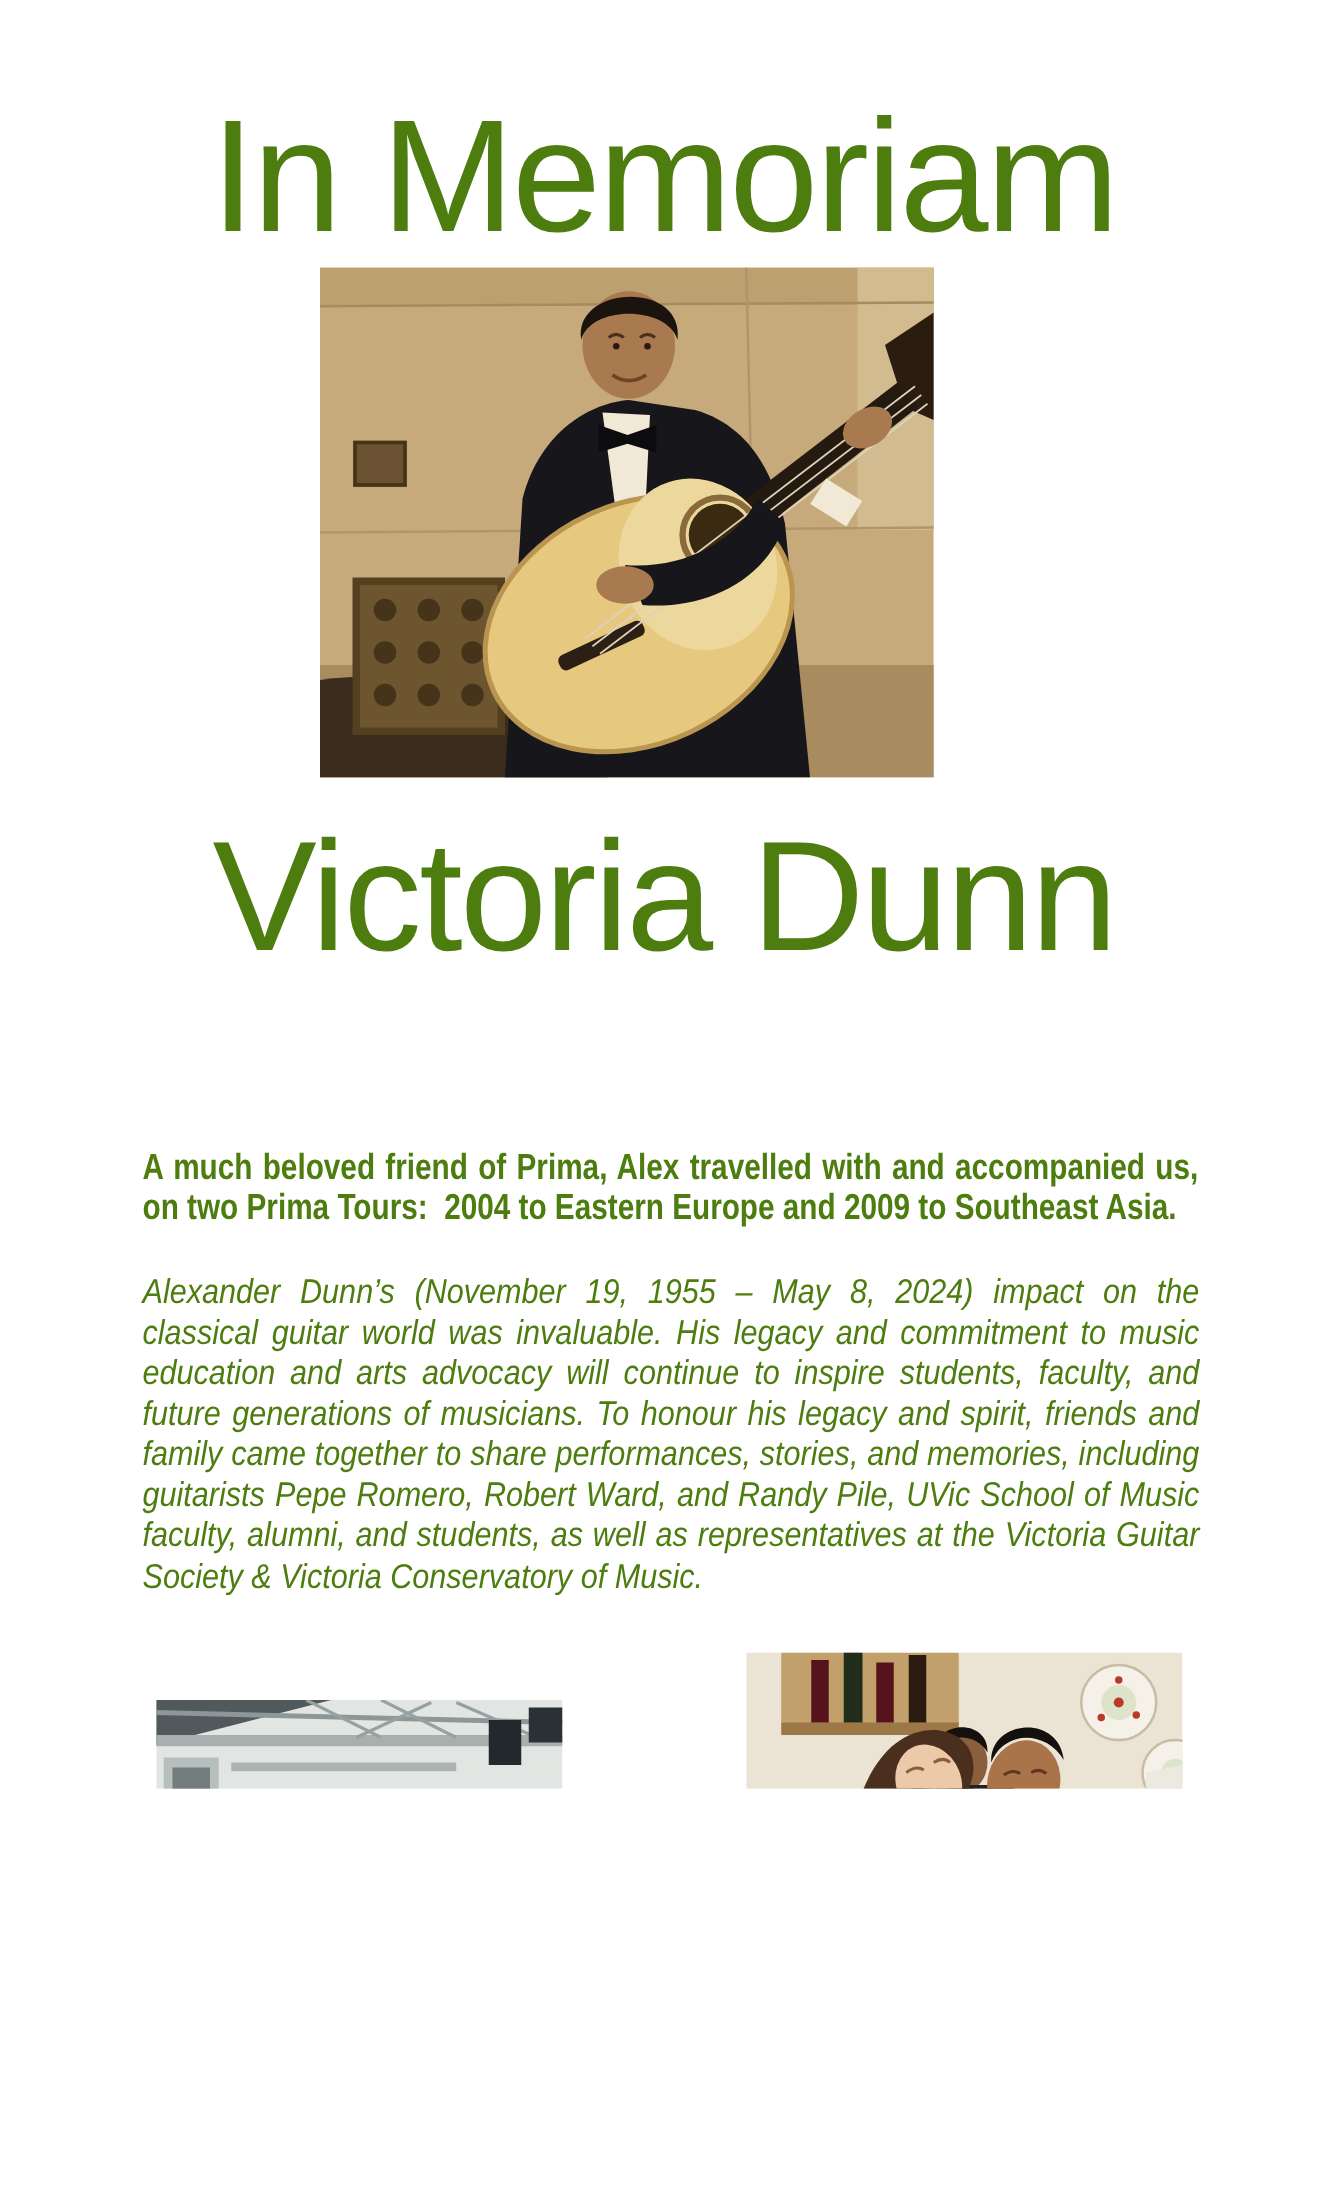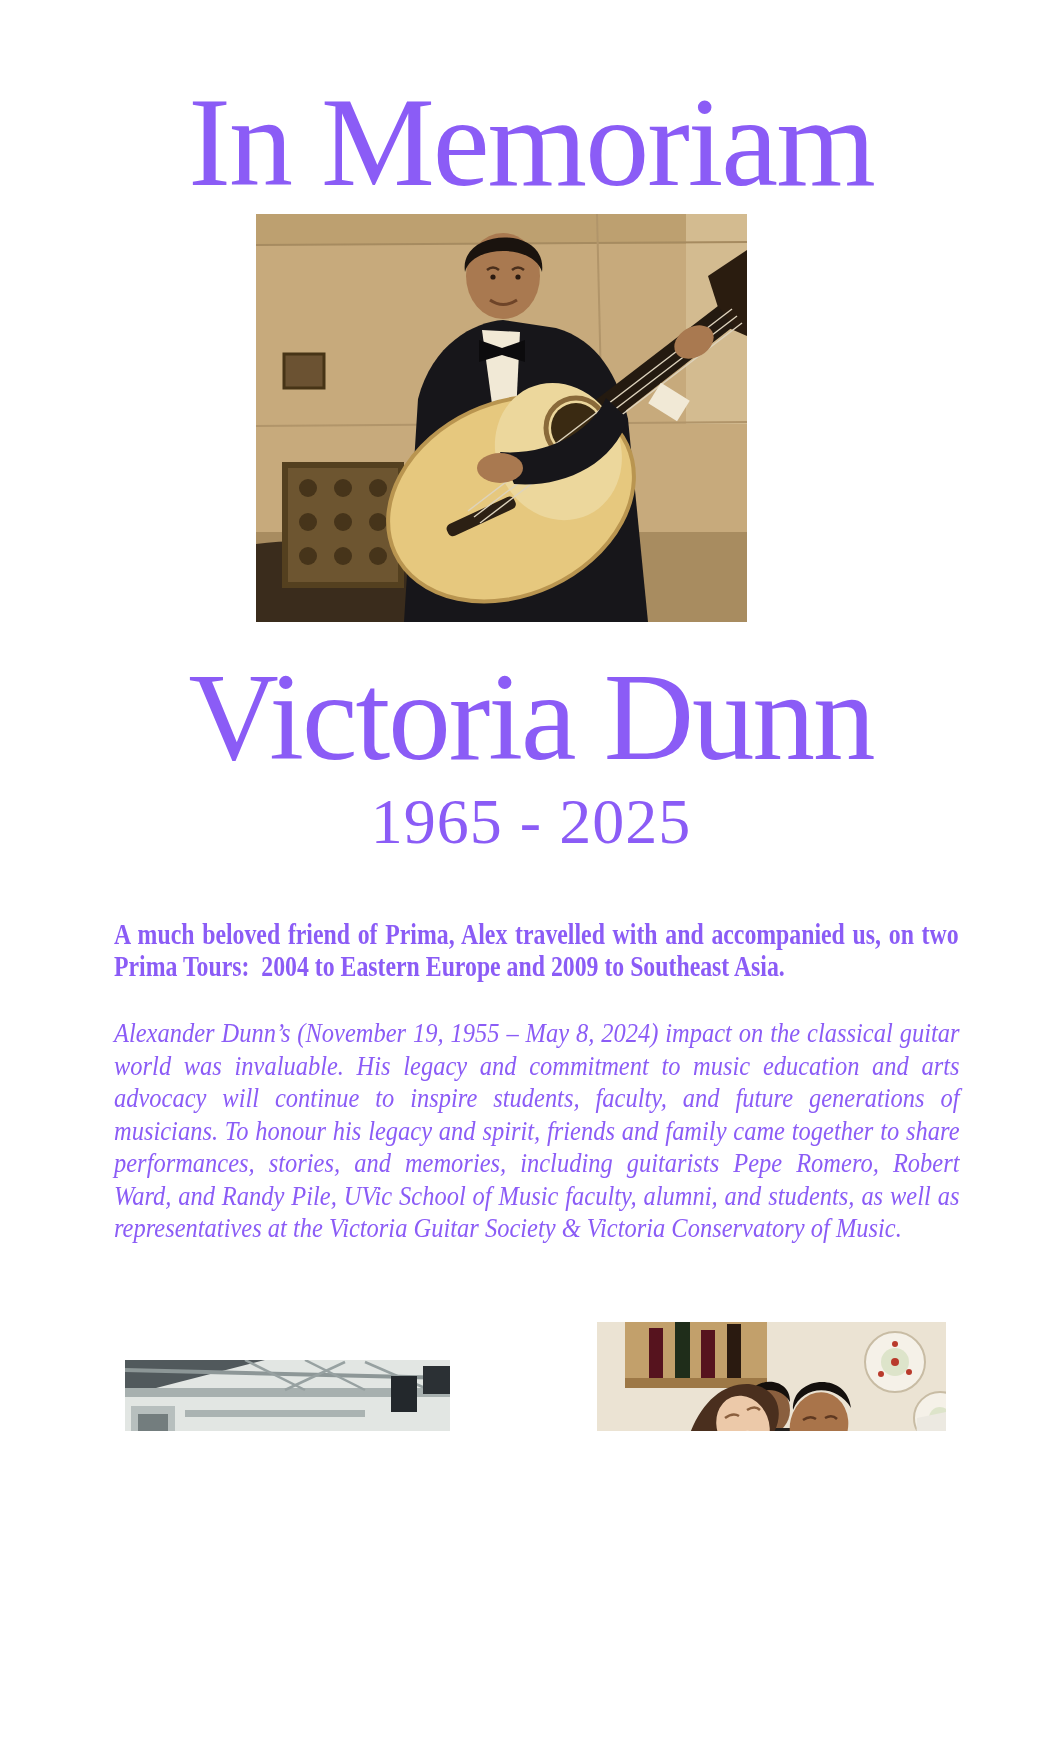--- a/index.html
+++ b/index.html
@@ -1,18 +1,18 @@
 <!DOCTYPE html>
 <html><head>
 <meta charset="utf-8">
 <style>
   html,body{margin:0;padding:0;background:#ffffff;}
   .page{
     position:relative;width:1062px;height:1431px;background:#ffffff;
-    overflow:hidden;font-family:Liberation Serif, serif;color:#8b5cf6;
+    overflow:hidden;font-family:Liberation Sans, sans-serif;color:#4d7c0f;
   }
   .title{
     position:absolute;top:78px;left:0;right:0;margin:0;
     font-size:128px;font-weight:normal;line-height:1;text-align:center;
     letter-spacing:-2px;
   }
   .main-photo{
     position:absolute;left:256px;top:214px;width:491px;height:408px;margin:0;
   }
   .subject-name{
@@ -109,21 +109,20 @@
         </g>
         <path d="M372,205 C356,252 306,274 258,270 L244,238 C294,242 336,216 350,184 Z" fill="#17161a"></path>
         <rect x="396" y="176" width="34" height="24" fill="#f1e9d6" transform="rotate(32 413 188)"></rect>
         <ellipse cx="244" cy="254" rx="23" ry="15" fill="#a97950"></ellipse>
         <ellipse cx="438" cy="128" rx="21" ry="15" fill="#a97950" transform="rotate(-30 438 128)"></ellipse>
       </g>
     </svg>
   </figure>
 
   <h2 class="subject-name">Victoria Dunn</h2>
-  <div class="subject-years">1965 - 2025</div>
 
   <p class="intro">A much beloved friend of Prima, Alex travelled with and accompanied us, on two Prima Tours:  2004 to Eastern Europe and 2009 to Southeast Asia.</p>
   <p class="memorial">Alexander Dunn’s (November 19, 1955 – May 8, 2024) impact on the classical guitar world was invaluable. His legacy and commitment to music education and arts advocacy will continue to inspire students, faculty, and future generations of musicians. To honour his legacy and spirit, friends and family came together to share performances, stories, and memories, including guitarists Pepe Romero, Robert Ward, and Randy Pile, UVic School of Music faculty, alumni, and students, as well as representatives at the Victoria Guitar Society &amp; Victoria Conservatory of Music.</p>
 
   <figure class="photo photo-left" aria-label="Alex in a Hawaiian shirt with two friends at an airport terminal">
     <svg viewBox="0 0 325 312" preserveAspectRatio="none">
       <rect width="325" height="312" fill="#e2e6e3"></rect>
 
       <polygon points="0,0 140,0 0,36" fill="#51595c"></polygon>
       <rect y="28" width="325" height="9" fill="#a7b0af"></rect>

